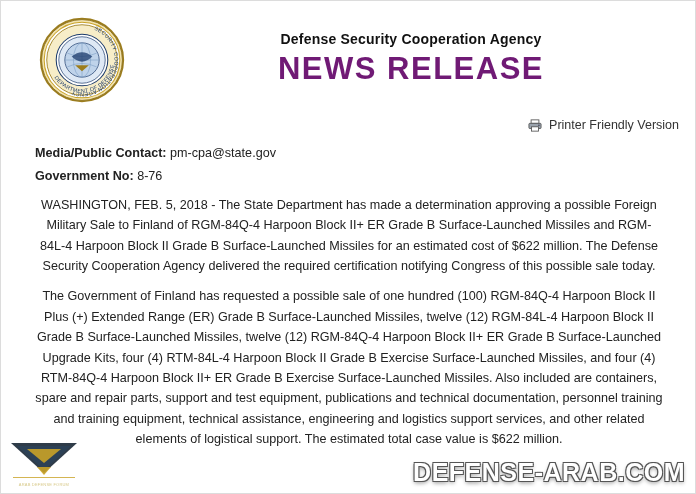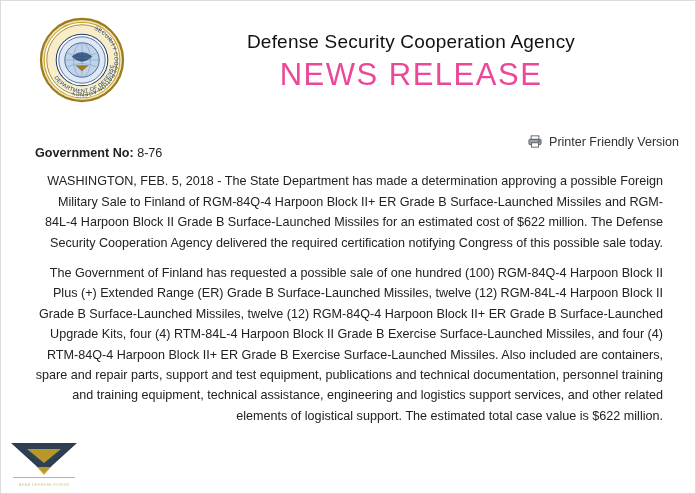--- a/index.html
+++ b/index.html
@@ -38,42 +38,43 @@
     height: 86px;
   }
   .header-text {
     position: absolute;
     left: 150px;
     top: 30px;
     width: 520px;
     text-align: center;
   }
   .agency-name {
-    font-size: 19px;
-    font-weight: normal;
+    font-size: 14px;
+    font-weight: bold;
     letter-spacing: 0.2px;
     color: #111;
     margin: 0;
     text-align: center;
   }
   .news-release {
     font-size: 31px;
-    font-weight: normal;
+    font-weight: bold;
     letter-spacing: 1.5px;
-    color: #ec4899;
+    color: #701a75;
     margin: 4px 0 0 0;
     font-family: "Liberation Sans", sans-serif;
   }
 
   
   .printer-row {
     position: absolute;
     right: 16px;
-    top: 134px;
+    top: 117px;
     display: flex;
+    align-items: center;
     gap: 7px;
   }
   .printer-icon {
     width: 14px;
     height: 13px;
     display: block;
   }
   .printer-link {
     font-size: 12.5px;
     color: #333;
@@ -94,21 +95,21 @@
     margin: 0 0 3px 0;
   }
   .meta-label {
     font-weight: bold;
   }
   .meta-value {
     font-weight: normal;
   }
   .para {
     margin: 10px 0 0 0;
-    text-align: right;
+    text-align: center;
   }
   .para.first {
     margin-top: 8px;
   }
 
   
   .wm-right {
     position: absolute;
     right: 10px;
     bottom: 6px;
@@ -184,33 +185,38 @@
       <rect x="3.5" y="1" width="9" height="4" fill="#ffffff" stroke="#555" stroke-width="1"></rect>
       <rect x="1" y="5" width="14" height="6" rx="1" fill="#9aa3ad" stroke="#555" stroke-width="1"></rect>
       <rect x="4" y="9" width="8" height="5" fill="#ffffff" stroke="#555" stroke-width="1"></rect>
       <rect x="11.5" y="6.5" width="2" height="1.5" fill="#556"></rect>
     </svg>
     <a class="printer-link" href="#">Printer Friendly Version</a>
   </div>
 
   <div class="content">
 
+    <p class="meta-line">
+      <span class="meta-label">Media/Public Contact:</span>
+      <span class="meta-value">pm-cpa@state.gov</span>
+    </p>
 
     <p class="meta-line">
       <span class="meta-label">Government No:</span>
       <span class="meta-value">8-76</span>
     </p>
 
     <p class="para first">WASHINGTON, FEB. 5, 2018 - The State Department has made a determination approving a possible Foreign Military Sale to Finland of RGM-84Q-4 Harpoon Block II+ ER Grade B Surface-Launched Missiles and RGM-84L-4 Harpoon Block II Grade B Surface-Launched Missiles for an estimated cost of $622 million.  The Defense Security Cooperation Agency delivered the required certification notifying Congress of this possible sale today.</p>
     <p class="para">The Government of Finland has requested a possible sale of one hundred (100) RGM-84Q-4 Harpoon Block II Plus (+) Extended Range (ER) Grade B Surface-Launched Missiles, twelve (12) RGM-84L-4 Harpoon Block II Grade B Surface-Launched Missiles, twelve (12) RGM-84Q-4 Harpoon Block II+ ER Grade B Surface-Launched Upgrade Kits, four (4) RTM-84L-4 Harpoon Block II Grade B Exercise Surface-Launched Missiles, and four (4) RTM-84Q-4 Harpoon Block II+ ER Grade B Exercise Surface-Launched Missiles.  Also included are containers, spare and repair parts, support and test equipment, publications and technical documentation, personnel training and training equipment, technical assistance, engineering and logistics support services, and other related elements of logistical support.  The estimated total case value is $622 million.</p>
   </div>
 
   <svg class="wm-left" viewBox="0 0 74 52">
     <path d="M4 6 h66 l-33 30 z" fill="#1d2b3a" opacity="0.92"></path>
     <path d="M10 9 h54 l-27 24 z" fill="#2c4157" opacity="0.95"></path>
     <path d="M20 12 h34 l-17 14 z" fill="#c9a227" opacity="0.9"></path>
     <path d="M30 30 l7 8 l7 -8 z" fill="#c9a227" opacity="0.9"></path>
     <rect x="6" y="40" width="62" height="1" fill="#c9a227" opacity="0.8"></rect>
   </svg>
   <div class="wm-left-caption">ARAB DEFENSE FORUM</div>
 
+  <div class="wm-right">DEFENSE-ARAB.COM</div>
 
 </div>
 
 </body></html>

